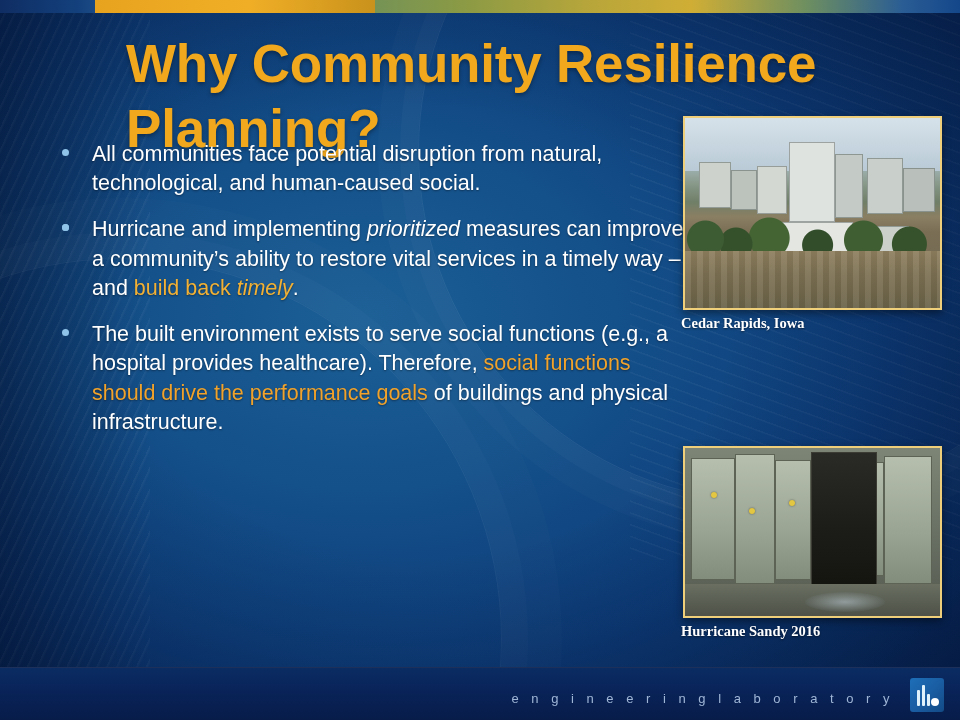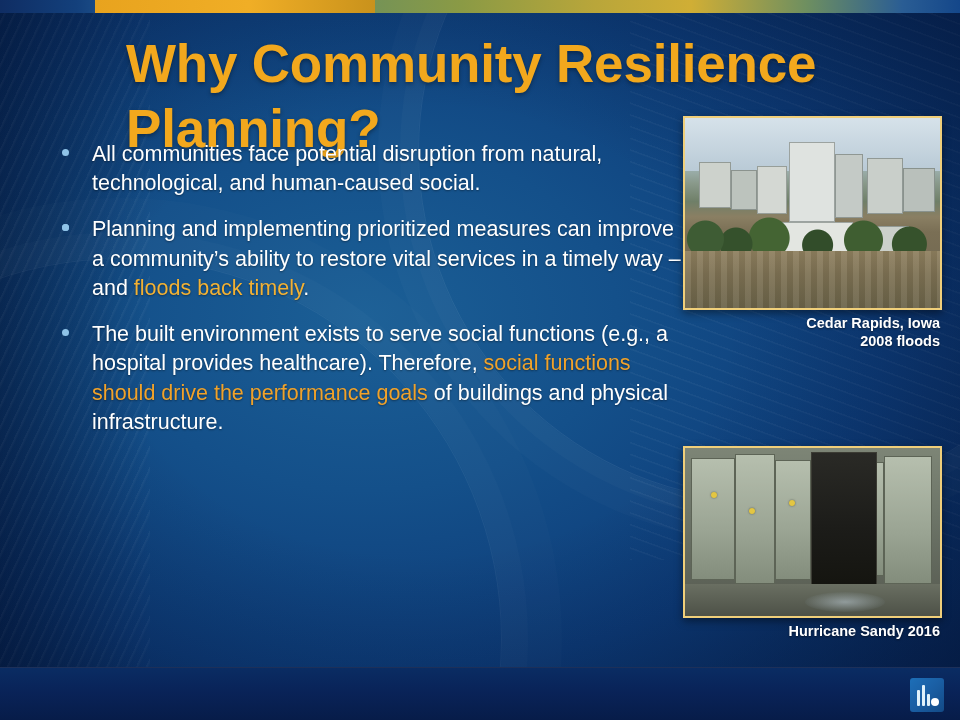--- a/index.html
+++ b/index.html
@@ -157,21 +157,21 @@
     line-height: 1.36;
     text-shadow: 0 1px 2px rgba(0,0,0,0.4);
   }
   .bullet .dot {
     position: absolute;
     left: 12px; top: 9px;
     width: 7px; height: 7px;
     border-radius: 50%;
     background: #8fc3e8;
   }
-  .em-i { }
+  .em-i { font-style: italic; }
   .hl-gold { color: #f2b134; }
   .hl-orange { color: #f0a22a; }
 
   
   .photo {
     position: absolute;
     border: 2px solid #f0cf7a;
     box-shadow: 0 3px 8px rgba(0,0,0,0.45);
     overflow: hidden;
   }
@@ -181,25 +181,26 @@
   }
   .photo-2 {
     left: 683px; top: 446px;
     width: 255px; height: 168px;
   }
   .cap {
     position: absolute;
     color: #ffffff;
     font-size: 14.5px;
     font-weight: bold;
-    text-align: right;
+    text-align: left;
     line-height: 1.25;
     width: 259px;
     left: 681px;
     text-shadow: 0 1px 2px rgba(0,0,0,0.5);
+    font-family: Liberation Serif, serif;
   }
   .cap-1 { top: 314px; }
   .cap-2 { top: 622px; }
 
   
   .flood {
     position: absolute; inset: 0;
     background: linear-gradient(180deg, #cfdce6 0%, #b9cbd9 16%, #9fb3b2 26%, #8a9a8c 34%, #6f7f68 44%, #8a7f63 52%, #7a6f55 60%, #6d6550 100%);
   }
   .flood .sky { position: absolute; left: 0; top: 0; width: 100%; height: 28%; background: linear-gradient(180deg, #d6e2ea, #b9cad6); }
@@ -294,21 +295,21 @@
       <span class="dot"></span>
       <span>All communities face potential disruption from natural, technological, and human-caused social.</span>
     </div>
 
     <div class="bullet">
       <span class="dot"></span>
     </div>
 
     <div class="bullet">
       <span class="dot"></span>
-      <span>Planning and implementing </span><span class="em-i">prioritized</span><span> measures can improve a community’s ability to restore vital services in a timely way – and </span><span class="hl-gold">floods back </span><span class="hl-gold em-i">timely</span><span>.</span>
+      <span>Hurricane and implementing </span><span class="em-i">prioritized</span><span> measures can improve a community’s ability to restore vital services in a timely way – and </span><span class="hl-gold">build back </span><span class="hl-gold em-i">timely</span><span>.</span>
     </div>
 
     <div class="bullet">
       <span class="dot"></span>
       <span>The built environment exists to serve social functions (e.g., a hospital provides healthcare). Therefore, </span><span class="hl-orange">social functions should drive the performance goals</span><span> of buildings and physical infrastructure.</span>
     </div>
 
   </div>
 
   <div class="photo photo-1">
@@ -322,21 +323,20 @@
       <div class="bldg b-d"></div>
       <div class="bldg b-e"></div>
       <div class="bldg b-f"></div>
       <div class="bldg b-g"></div>
       <div class="trees"></div>
       <div class="water"></div>
     </div>
   </div>
   <div class="cap cap-1">
     <div>Cedar Rapids, Iowa</div>
-    <div>2008 floods</div>
   </div>
 
   <div class="photo photo-2">
     <div class="sandy">
       <div class="panel p1"></div>
       <div class="panel p2"></div>
       <div class="panel p3"></div>
       <div class="panel p5"></div>
       <div class="panel p4"></div>
       <div class="knob" style="left:26px;top:44px;"></div>
@@ -345,20 +345,21 @@
       <div class="door"></div>
       <div class="floor"></div>
       <div class="puddle"></div>
     </div>
   </div>
   <div class="cap cap-2">
     <div>Hurricane Sandy 2016</div>
   </div>
 
   <div class="bottombar">
+    <div class="el-wordmark">e n g i n e e r i n g     l a b o r a t o r y</div>
     <div class="el-logo">
       <span class="bar b1"></span>
       <span class="bar b2"></span>
       <span class="bar b3"></span>
       <span class="dot"></span>
     </div>
   </div>
 
 </div>
 

